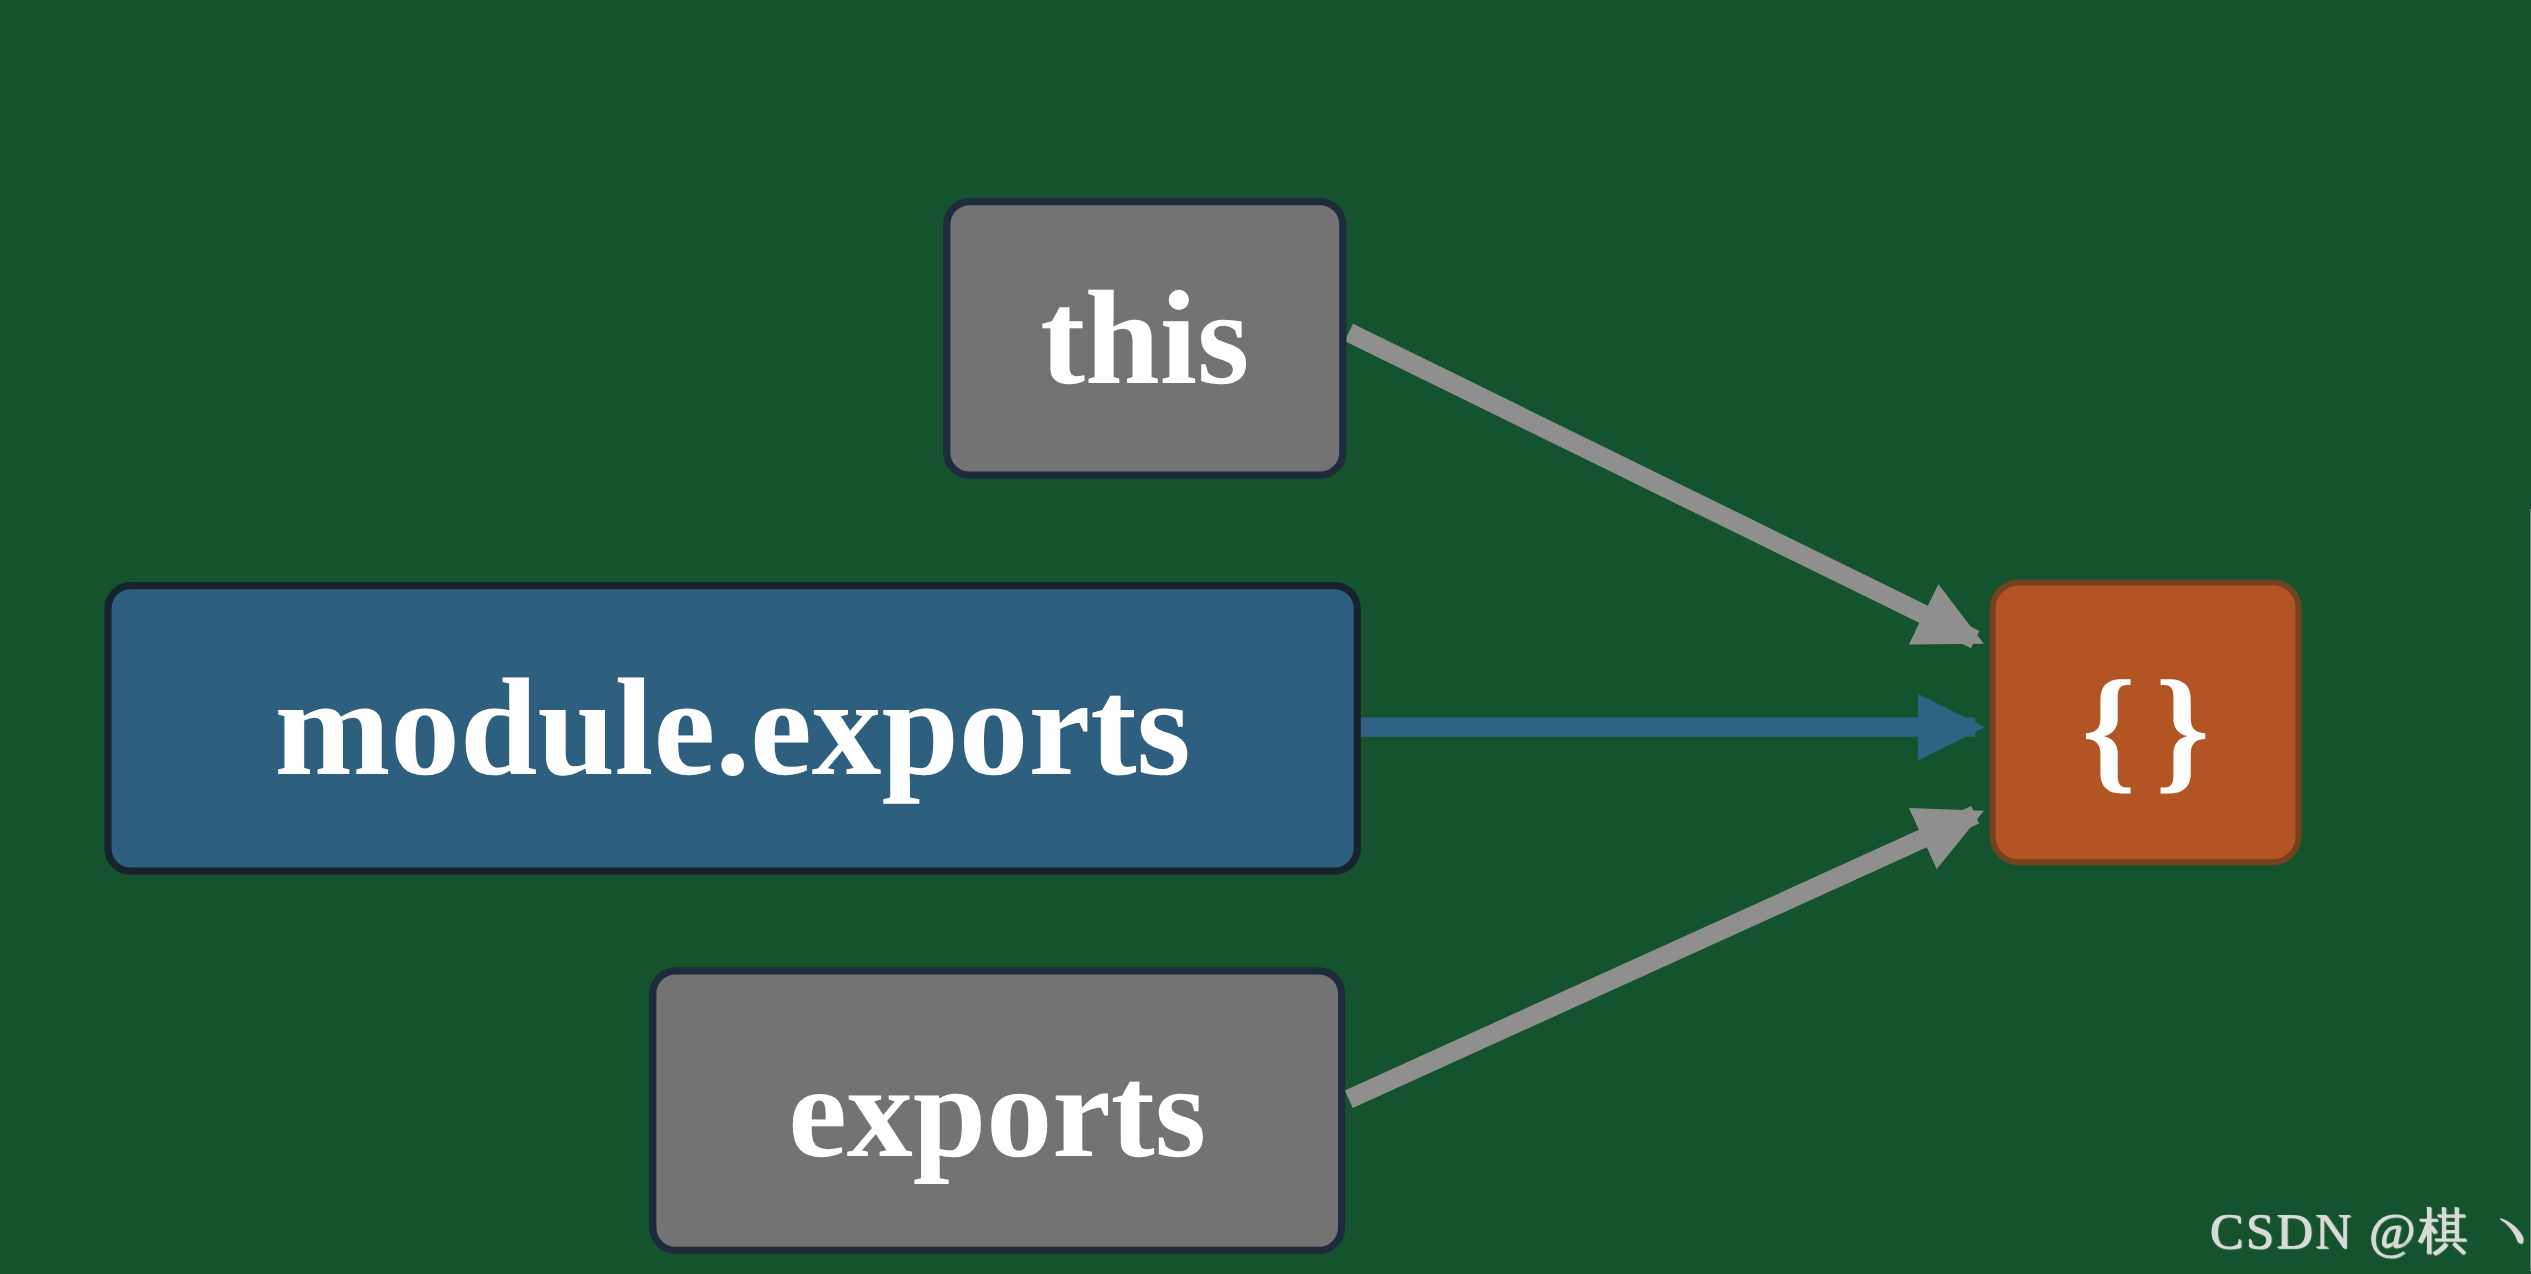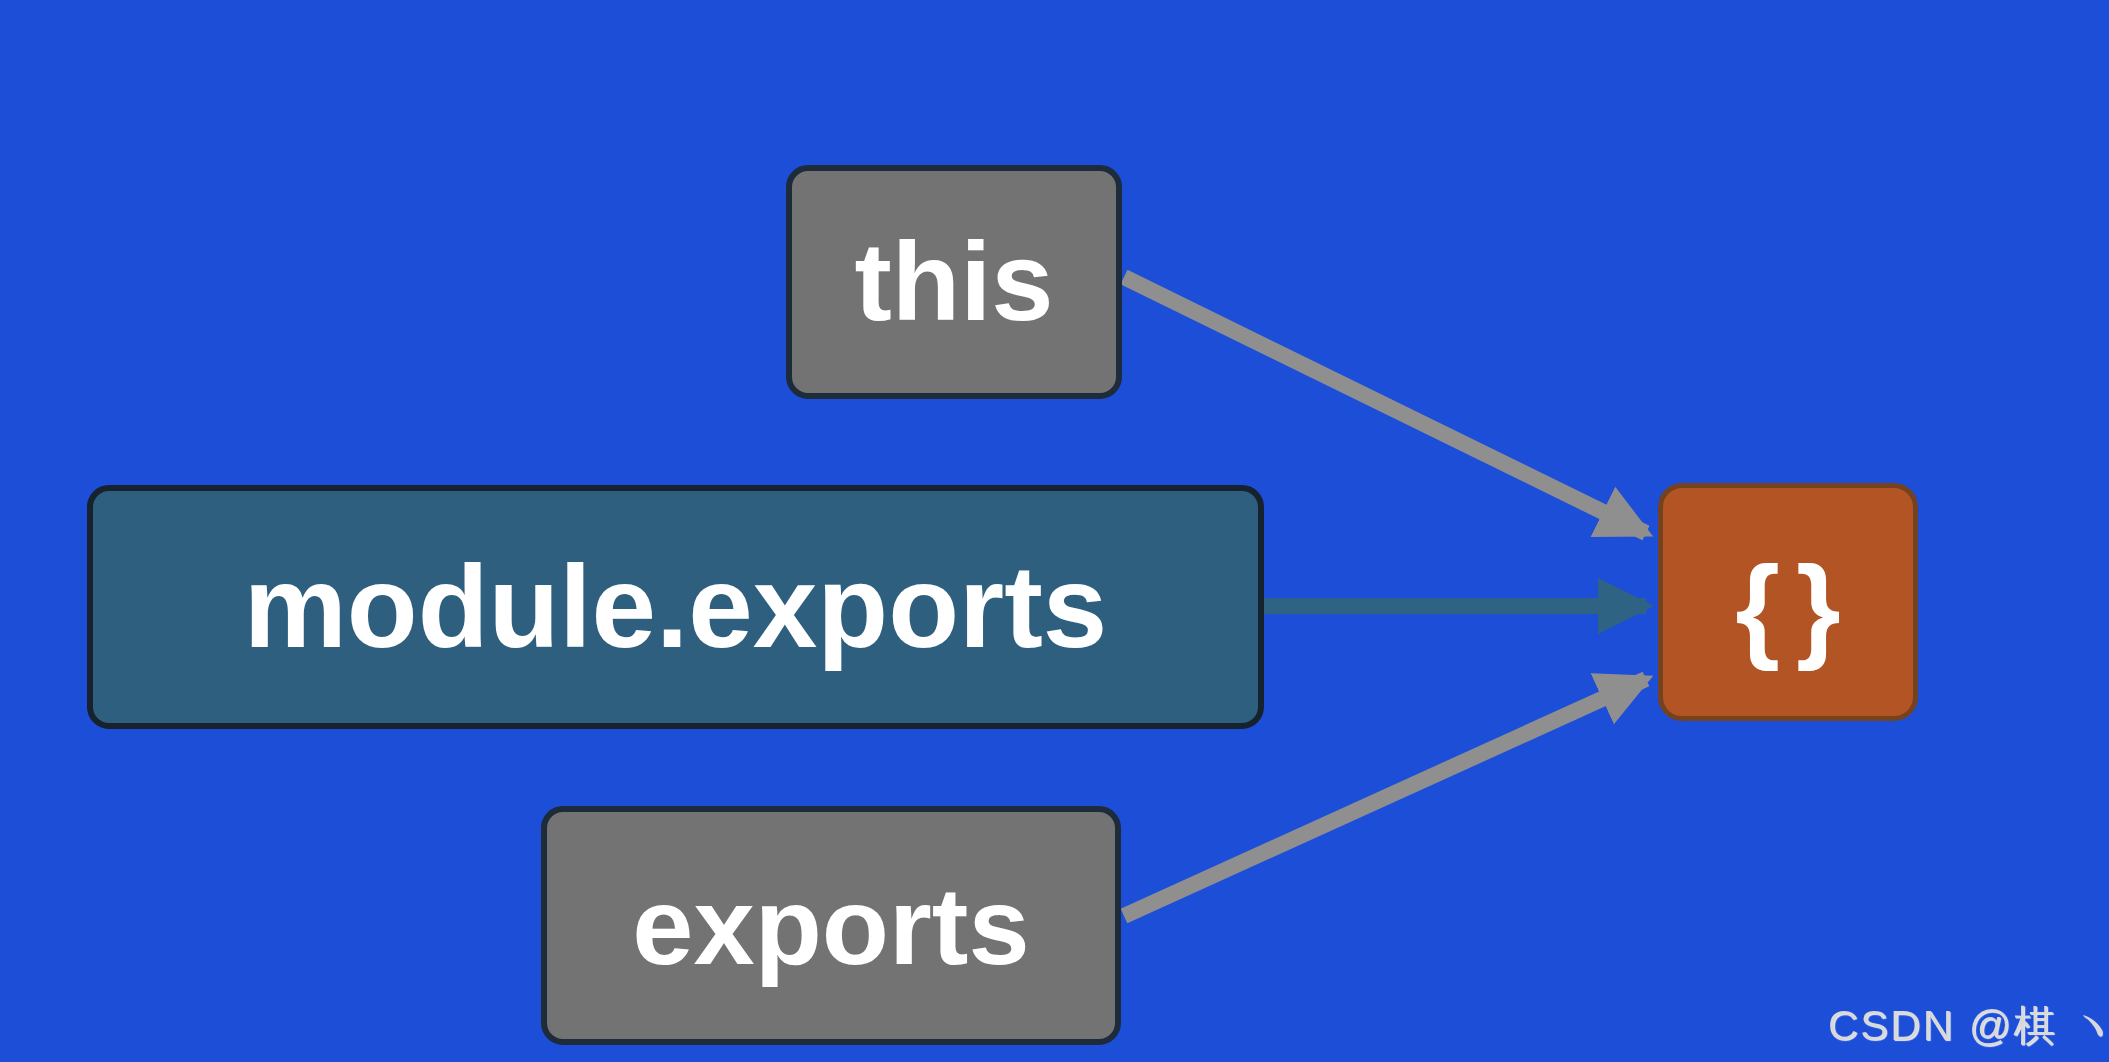--- a/index.html
+++ b/index.html
@@ -5,22 +5,22 @@
   html, body {
     margin: 0;
     padding: 0;
     background: #ffffff;
   }
   .canvas {
     position: relative;
     width: 2109px;
     height: 1062px;
     overflow: hidden;
-    background: #1d4ed8;
-    font-family: Liberation Sans, sans-serif;
+    background: #14532d;
+    font-family: Liberation Serif, serif;
   }
   .edges-layer {
     position: absolute;
     left: 0;
     top: 0;
     width: 2109px;
     height: 1062px;
     pointer-events: none;
   }
   .node {
@@ -38,21 +38,21 @@
     top: 165px;
     width: 336px;
     height: 234px;
     border-width: 6px;
     border-radius: 22px;
     font-size: 112px;
   }
   .node-module-exports {
     left: 87px;
     top: 485px;
-    width: 1177px;
+    width: 1047px;
     height: 244px;
     border-width: 6px;
     border-radius: 22px;
     font-size: 116px;
     align-items: center;
   }
   .node-exports {
     left: 541px;
     top: 806px;
     width: 580px;

